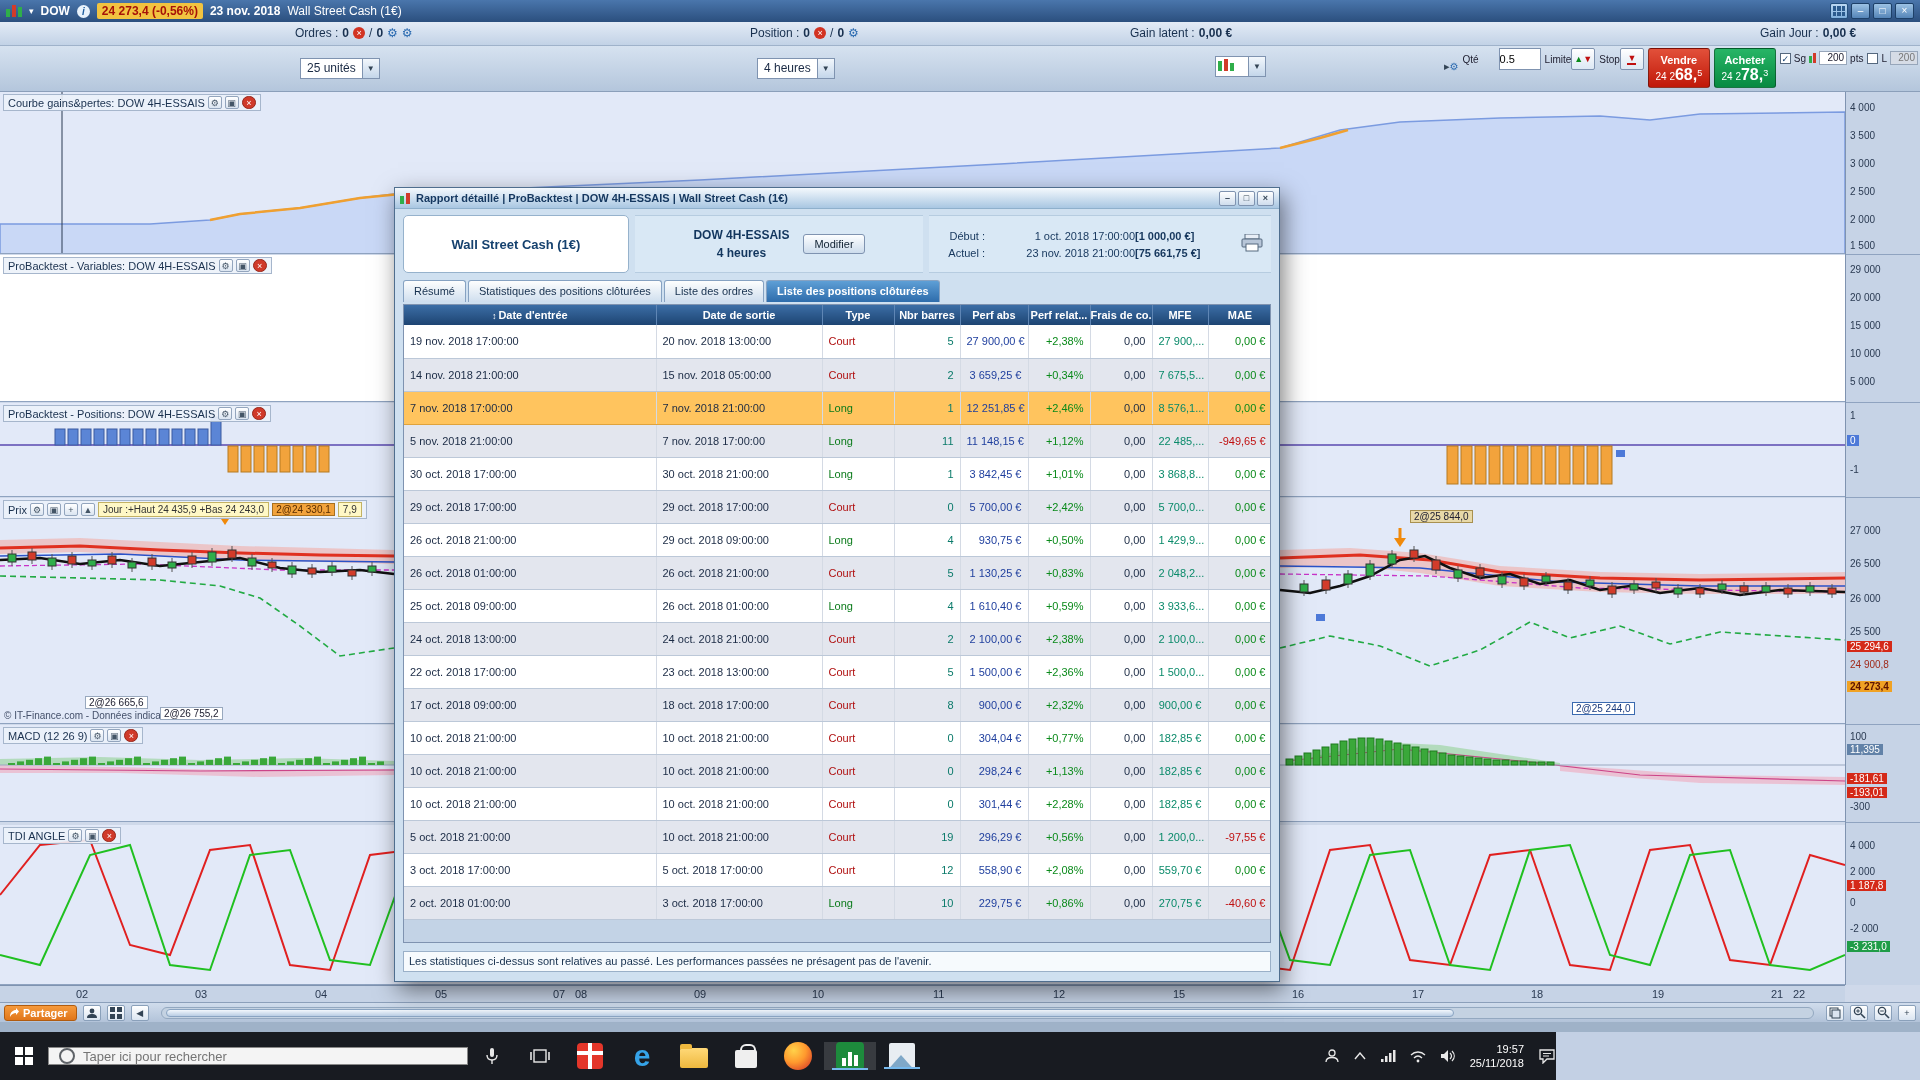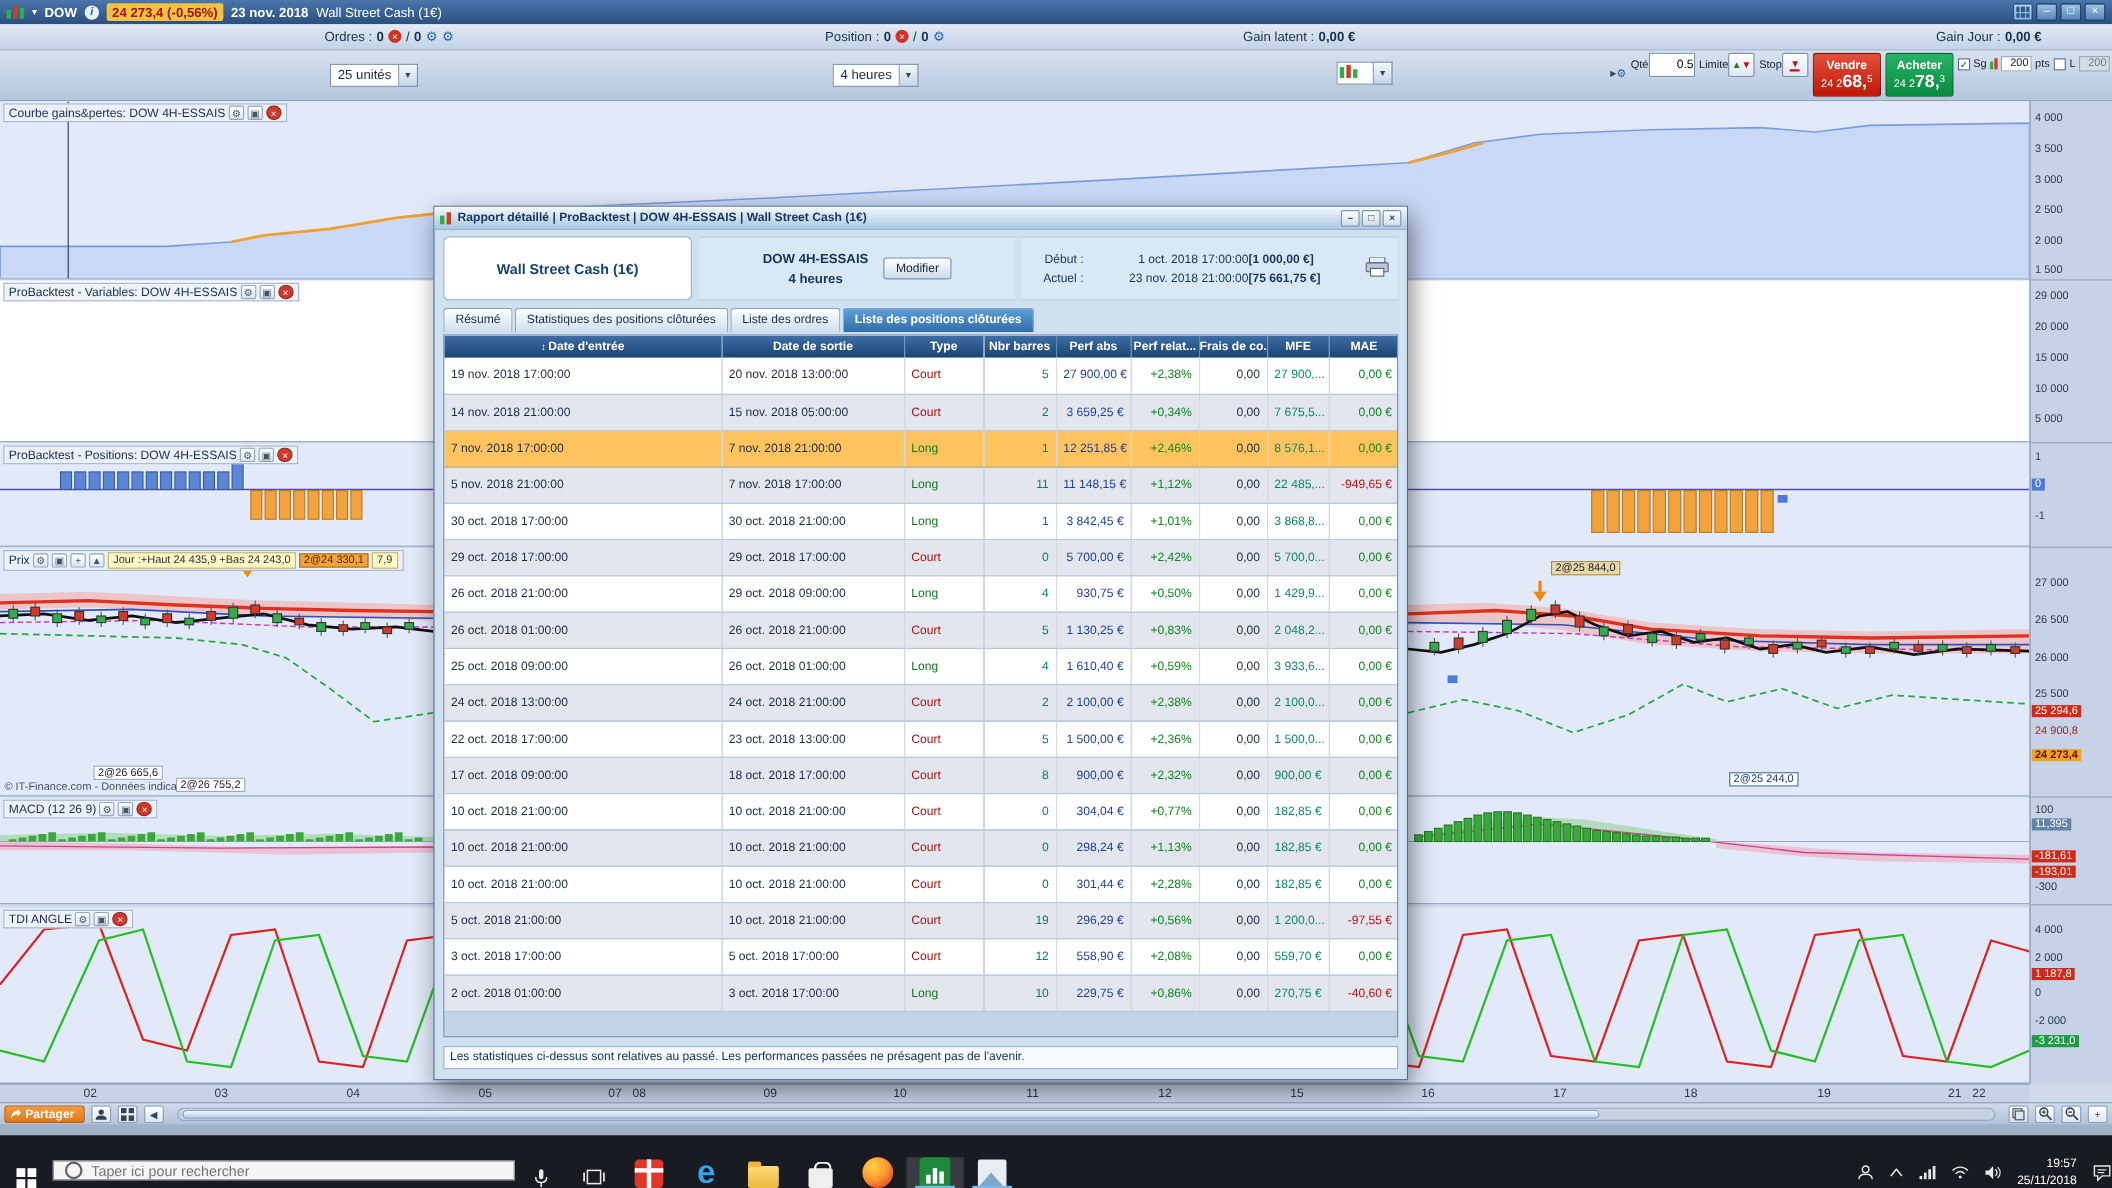--- a/index.html
+++ b/index.html
@@ -36,21 +36,21 @@
   .toolbar { position:absolute; top:46px; left:0; width:1920px; height:46px;
     background:linear-gradient(#d6e2f0,#b4c6dc); border-bottom:1px solid #8b9fba; }
   .combo { position:absolute; display:flex; height:21px; }
   .combo .val { background:#fff; border:1px solid #7f93b0; padding:2px 6px; font-size:12px; min-width:60px; }
   .combo .arr { width:17px; background:linear-gradient(#f2f7fc,#c4d6ea); border:1px solid #7f93b0; border-left:none;
     font-size:8px; text-align:center; line-height:19px; color:#345; }
 
   .trade-cluster { position:absolute; right:2px; top:2px; height:42px; display:flex; gap:4px; align-items:flex-start; }
   .tcol { display:flex; flex-direction:row; align-items:center; font-size:10px; color:#223; }
   .tcol .lbl { height:13px; line-height:13px; }
-  .qty-input { width:42px; height:22px; border:1px solid #7f93b0; background:#fff; text-align:right; font-size:11px; }
+  .qty-input { width:42px; height:22px; border:1px solid #7f93b0; background:#fff; text-align:left; font-size:11px;margin-left:20px; }
   .tool-btn { width:24px; height:22px; border:1px solid #7f93b0; background:linear-gradient(#fff,#dde8f4);
     border-radius:2px; display:flex; align-items:center; justify-content:center; font-size:9px; }
   .trade-btn { width:62px; height:40px; border-radius:3px; color:#fff; text-align:center; border:1px solid rgba(0,0,0,.35); }
   .trade-btn .tl { font-size:11px; font-weight:bold; margin-top:2px; }
   .trade-btn .pr { font-size:10px; }
   .trade-btn .pr b { font-size:16px; }
   .trade-btn .pr sup { font-size:9px; }
   .sell { background:linear-gradient(#e2503a,#c01708); }
   .buy  { background:linear-gradient(#27b566,#078a41); }
   .chk { width:11px; height:11px; border:1px solid #55687e; background:#fff; font-size:9px; line-height:10px; text-align:center; color:#14406e; }
@@ -134,21 +134,21 @@
   .bottombar { position:absolute; top:1002px; left:0; width:1920px; height:20px;
     background:linear-gradient(#d0dcec,#b2c3d9); border-top:1px solid #8b9fba; display:flex; align-items:center; gap:6px; padding:0 4px; }
   .share-btn { background:linear-gradient(#f59a3c,#e0761a); color:#fff; font-size:11px; font-weight:bold;
     border:1px solid #b05c10; border-radius:3px; height:16px; line-height:14px; padding:0 8px 0 4px; display:flex; gap:4px; align-items:center; }
   .bb-icon { width:18px; height:16px; border:1px solid #8aa0ba; background:linear-gradient(#fff,#dbe5f1);
     border-radius:2px; display:flex; align-items:center; justify-content:center; font-size:9px; color:#345; }
   .hscroll { flex:1; height:12px; margin:0 6px; background:#c4d2e2; border:1px solid #93a8c0; border-radius:6px; position:relative; }
   .hthumb { position:absolute; left:4px; top:1px; width:78%; height:8px; background:linear-gradient(#f2f7fc,#b9cde4); border:1px solid #8aa4c2; border-radius:5px; }
   .edge-strip { position:absolute; top:1022px; left:0; width:1920px; height:10px; background:#9fb2c8; }
 
-  .taskbar { position:absolute; top:1032px; left:0; width:1920px; height:48px; background:#181b21; display:flex; align-items:flex-end; }
+  .taskbar { position:absolute; top:1032px; left:0; width:1556px; height:48px; background:#181b21; display:flex; align-items:center; }
   .tb-btn { width:48px; display:flex; align-items:center; justify-content:center; }
   .start-grid { display:grid; grid-template-columns:8px 8px; grid-template-rows:8px 8px; gap:2px; }
   .start-grid i { background:#fff; }
   .search-box { width:420px; background:#f4f4f4; border:1px solid #888; margin:7px 0; display:flex; align-items:center;
     gap:8px; padding:0 10px; }
   .search-box input { border:none; outline:none; background:transparent; font-size:13px; color:#444; width:330px;
     font-family:"Liberation Sans",sans-serif; }
   .cortana-ring { width:16px; height:16px; border:2px solid #5f6368; border-radius:50%; }
   .app { width:52px; display:flex; align-items:center; justify-content:center; position:relative; }
   .app.active { background:rgba(255,255,255,.14); }

